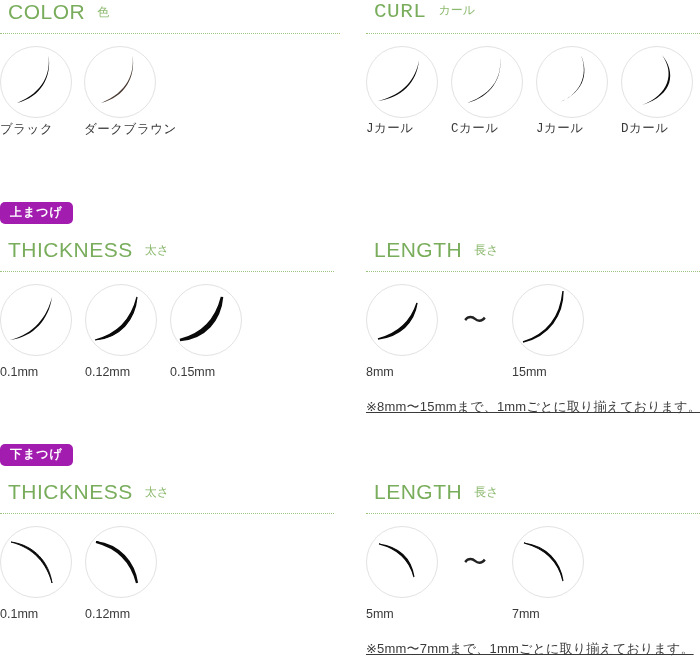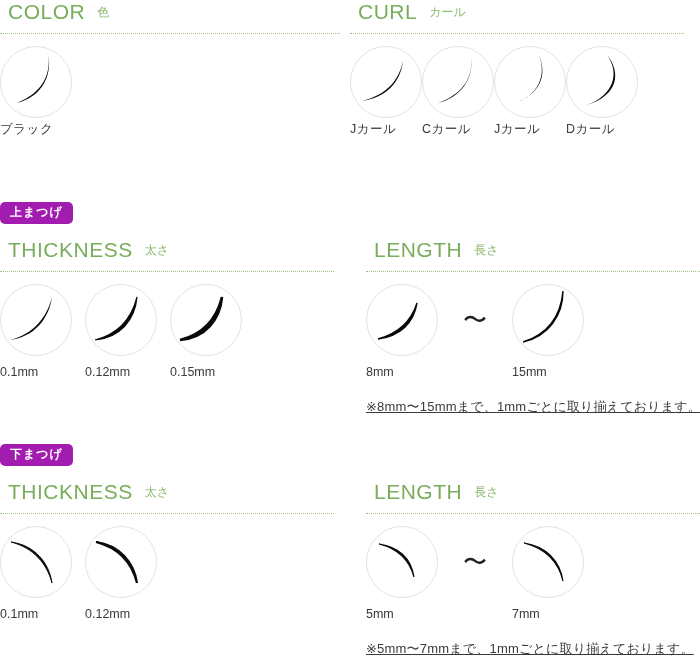--- a/index.html
+++ b/index.html
@@ -146,29 +146,37 @@
     </div>
     <div class="row" style="margin-top:12px; gap:12px;">
       <div class="swatch">
         <div class="circle">
           <svg viewBox="0 0 70 70" xmlns="http://www.w3.org/2000/svg">
             <path d="M47.5 8 C 49.5 26, 43 45, 16 56 C 40 50, 51 30, 47.5 8 Z" fill="#0a0a0a"></path>
           </svg>
         </div>
         <div class="cap-jp">ブラック</div>
       </div>
-    </div>
-  </div>
-
-  <div class="block" style="left:350px; top:0px; width:334px;">
+      <div class="swatch">
+        <div class="circle">
+          <svg viewBox="0 0 70 70" xmlns="http://www.w3.org/2000/svg">
+            <path d="M47.5 8 C 49.5 26, 43 45, 16 56 C 40 50, 51 30, 47.5 8 Z" fill="#4a3a32"></path>
+          </svg>
+        </div>
+        <div class="cap-jp">ダークブラウン</div>
+      </div>
+    </div>
+  </div>
+
+  <div class="block" style="left:366px; top:0px; width:334px;font-family:Liberation Mono, monospace;">
     <div class="sec-head">
       <span class="en">CURL</span><span class="jp">カール</span>
       <div class="divider" style="width:334px;"></div>
     </div>
-    <div class="row" style="margin-top:12px; ">
+    <div class="row" style="margin-top:12px; gap:13px;">
       <div class="swatch">
         <div class="circle">
           <svg viewBox="0 0 70 70" xmlns="http://www.w3.org/2000/svg">
             <path d="M52 13 C 49 32, 36 48, 11 54 C 34 51, 50 36, 52 13 Z" fill="#0a0a0a"></path>
           </svg>
         </div>
         <div class="cap-jp">Jカール</div>
       </div>
       <div class="swatch">
         <div class="circle">

